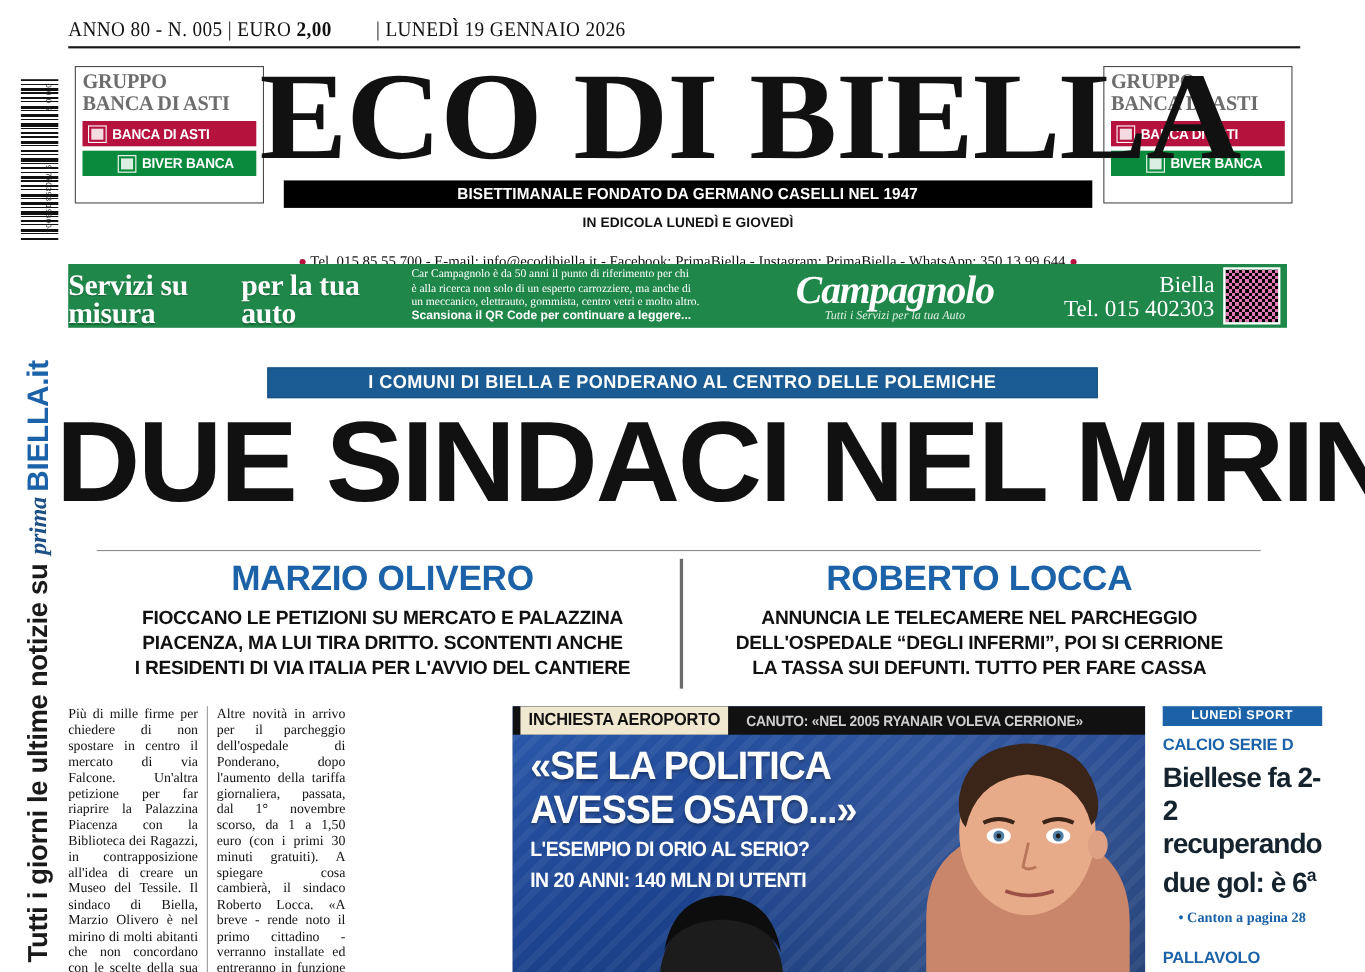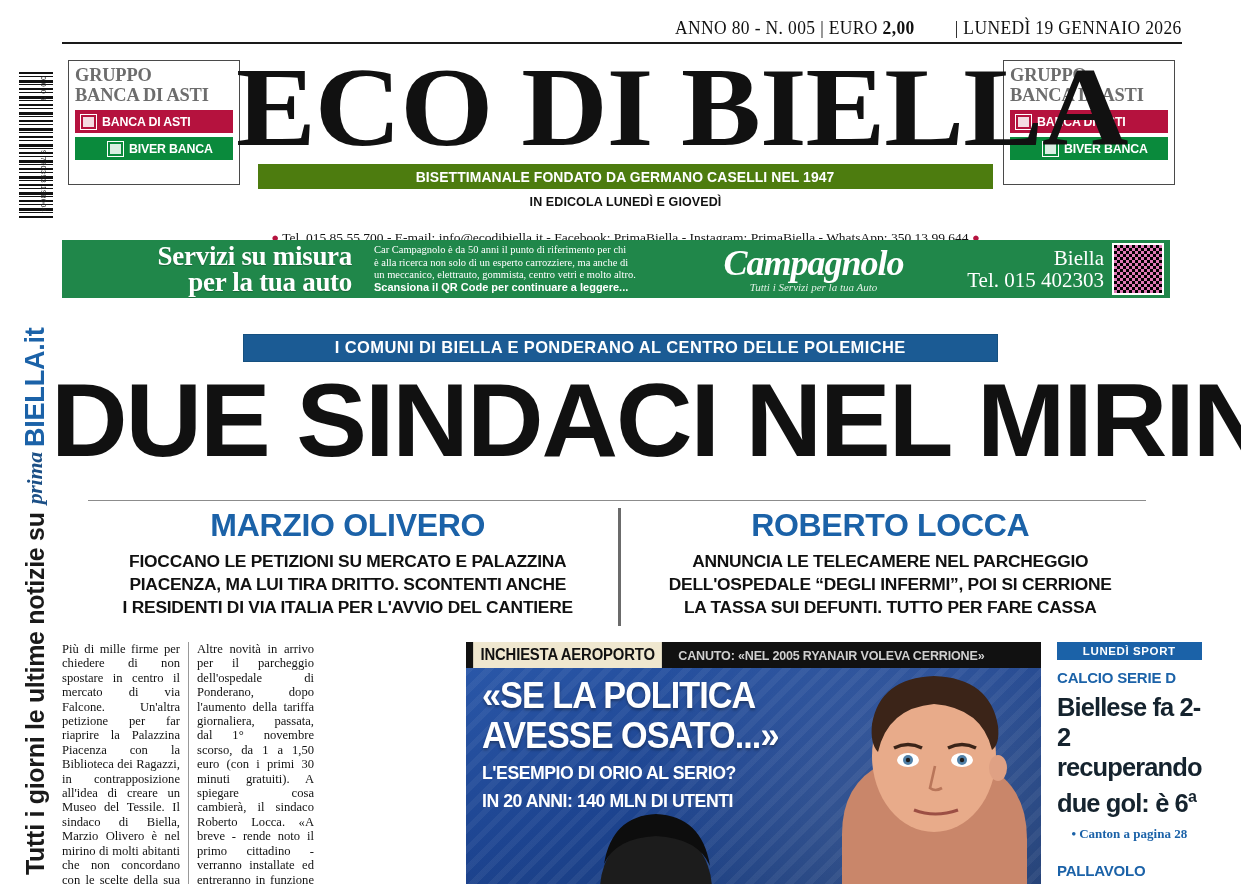--- a/index.html
+++ b/index.html
@@ -9,21 +9,21 @@
     font-family:"Liberation Serif", serif;
     overflow:hidden;
     position:relative;
   }
   .page{position:relative;width:1241px;height:884px;}
 
   
   .topline{
     position:absolute;left:62px;top:12px;width:1120px;height:30px;
     border-bottom:2px solid #1a1a1a;
-    display:flex;justify-content:flex-end;align-items:flex-end;
+    display:flex;justify-content:flex-start;align-items:flex-end;
   }
   .topline .left,.topline .right{
     font-family:"Liberation Serif", serif;
     font-size:19px;letter-spacing:.4px;color:#111;
     transform:scaleX(.92);transform-origin:left bottom;
     padding-bottom:3px;white-space:nowrap;
   }
   .topline .right{transform-origin:right bottom;}
   .topline b{font-weight:700;}
   .sep{color:#111;}
@@ -114,21 +114,21 @@
     position:absolute;left:258px;top:55px;width:735px;
   }
   .masthead .title{
     font-family:"Liberation Serif", serif;
     font-weight:700;font-size:113px;line-height:104px;
     letter-spacing:-1px;color:#111;text-align:center;
     transform:scaleX(1.06);transform-origin:center top;
     white-space:nowrap;
   }
   .blueband{
-    margin-top:5px;background:#4d7c0f;height:25px;
+    margin-top:5px;background:#000000;height:25px;
     display:flex;align-items:center;justify-content:center;
   }
   .blueband span{
     font-family:"Liberation Sans", sans-serif;
     color:#fff;font-weight:700;font-size:14.5px;letter-spacing:.1px;
     transform:scaleX(.96);
   }
   .edicola{
     text-align:center;margin-top:6px;
     font-family:"Liberation Sans", sans-serif;
@@ -140,21 +140,21 @@
     font-size:13.5px;color:#111;white-space:nowrap;
   }
   .dot{color:#b5123e;font-size:13px;}
 
   
   .advert{
     position:absolute;left:62px;top:240px;width:1108px;height:58px;
     background:#20874a;overflow:hidden;display:flex;align-items:stretch;
   }
   .advert .a1{
-    width:300px;display:flex;flex-direction:column;justify-content:center;
+    width:300px;display:flex;justify-content:center;
     align-items:flex-end;padding-right:10px;box-sizing:border-box;
   }
   .advert .a1 .l1,.advert .a1 .l2{
     font-family:"Liberation Serif", serif;
     font-weight:700;color:#fff;font-size:27px;line-height:26px;
     letter-spacing:-.3px;text-shadow:0 1px 1px rgba(0,0,0,.25);
   }
   .advert .a2{
     width:310px;display:flex;flex-direction:column;justify-content:center;
     padding-left:12px;box-sizing:border-box;

